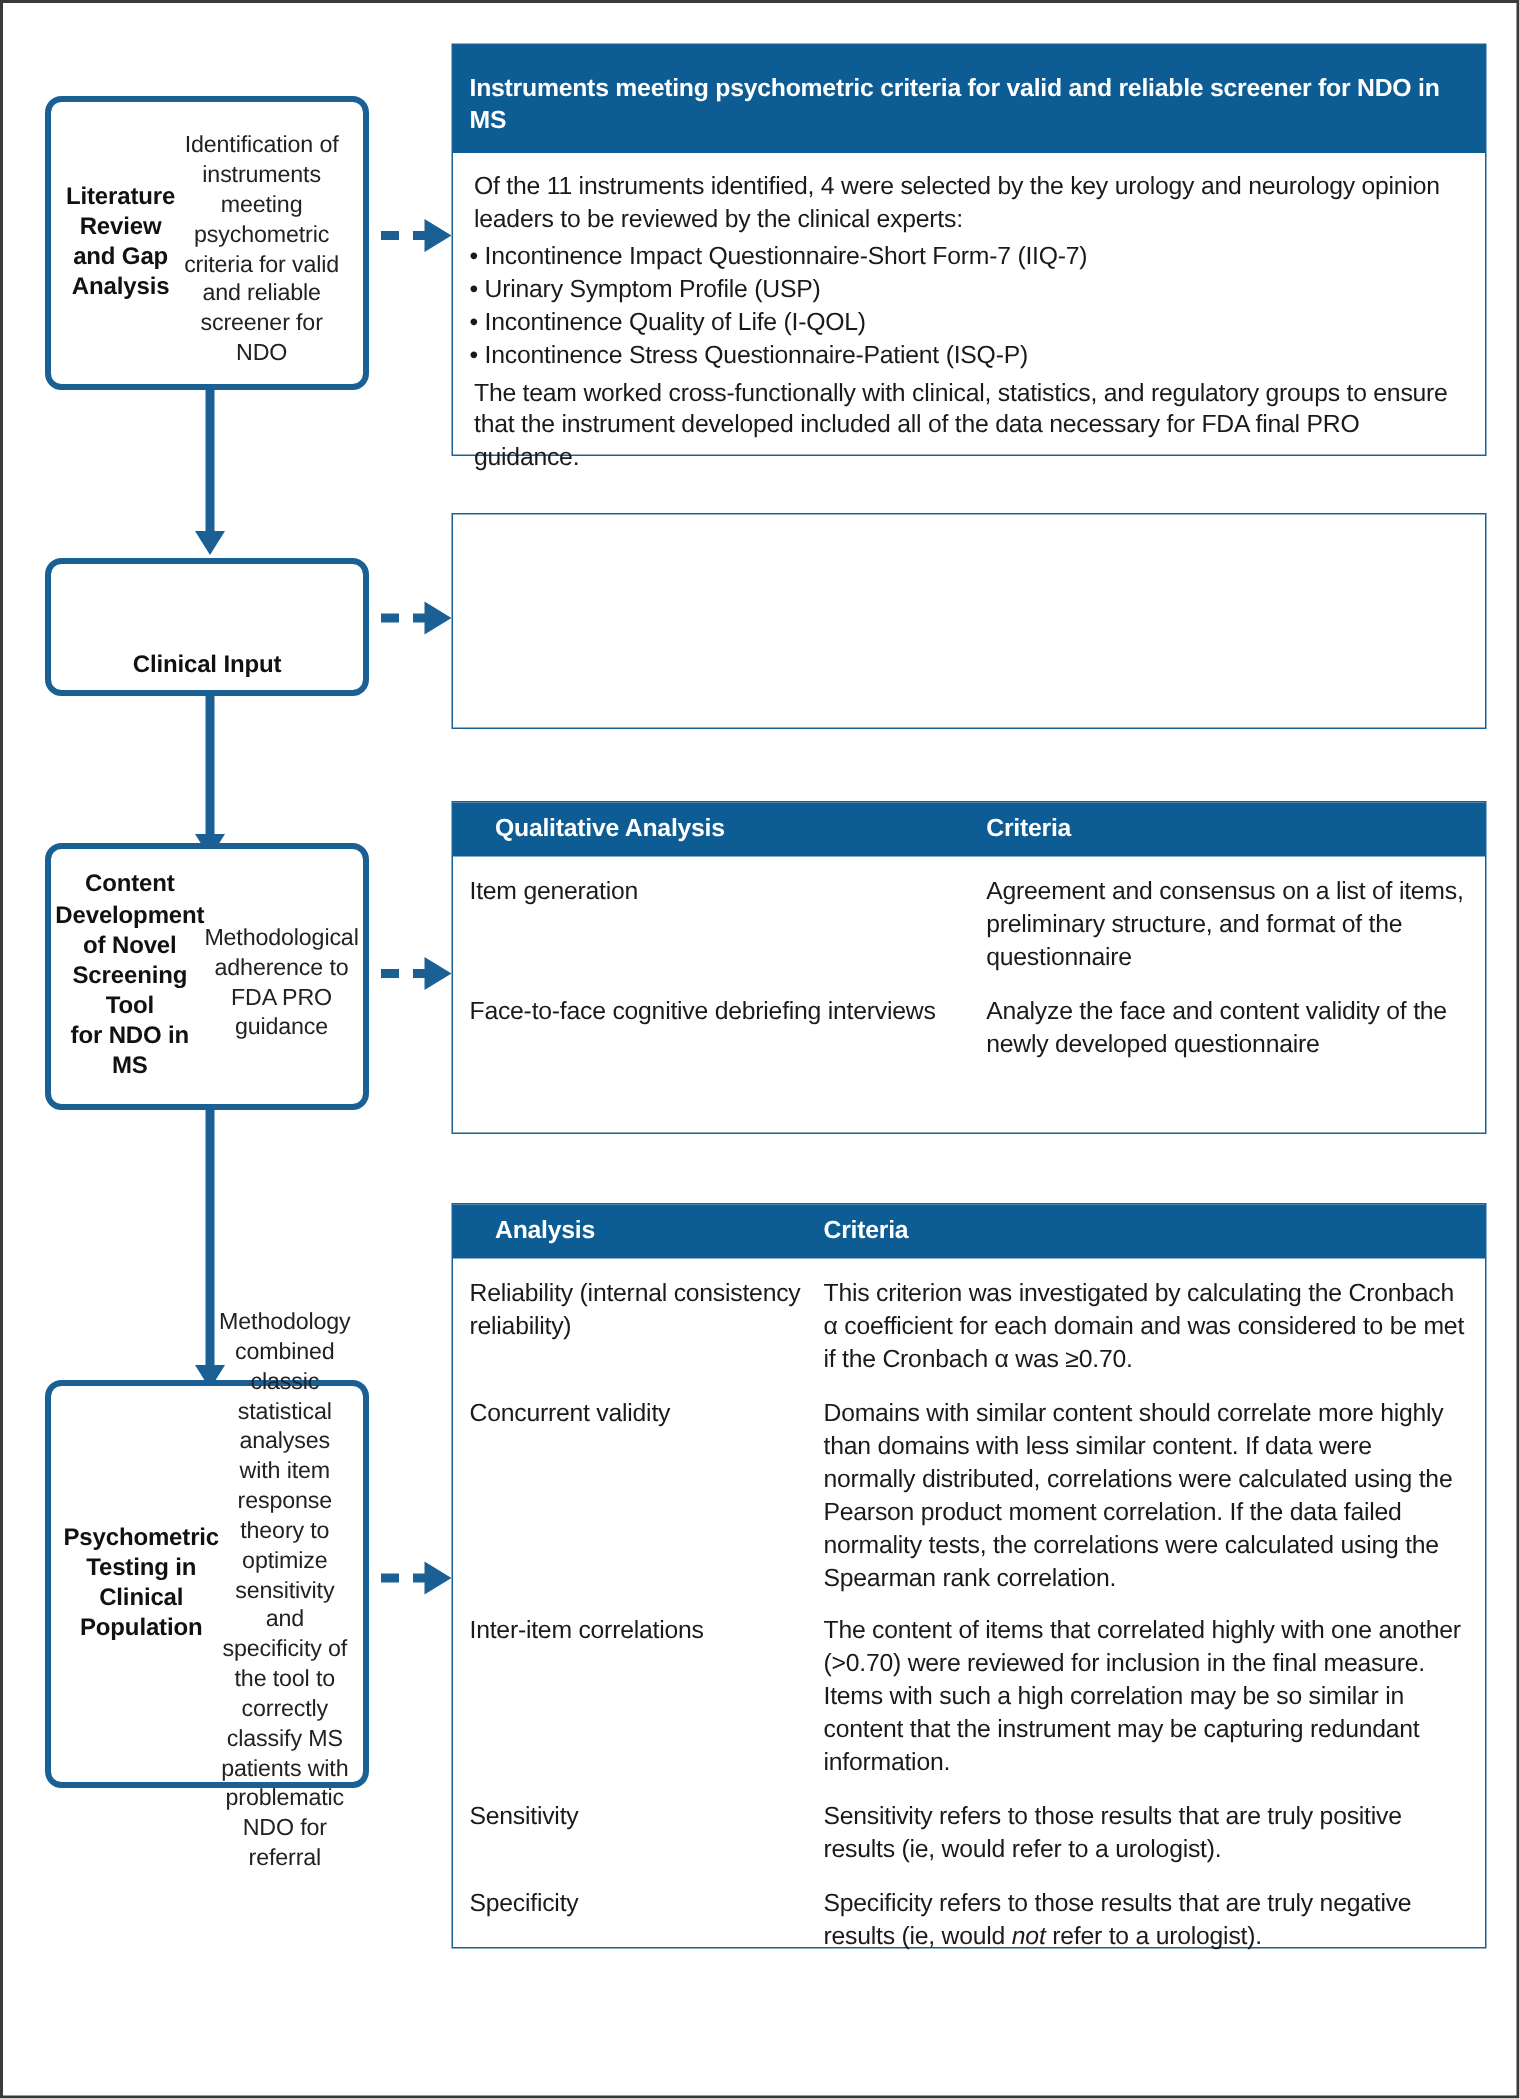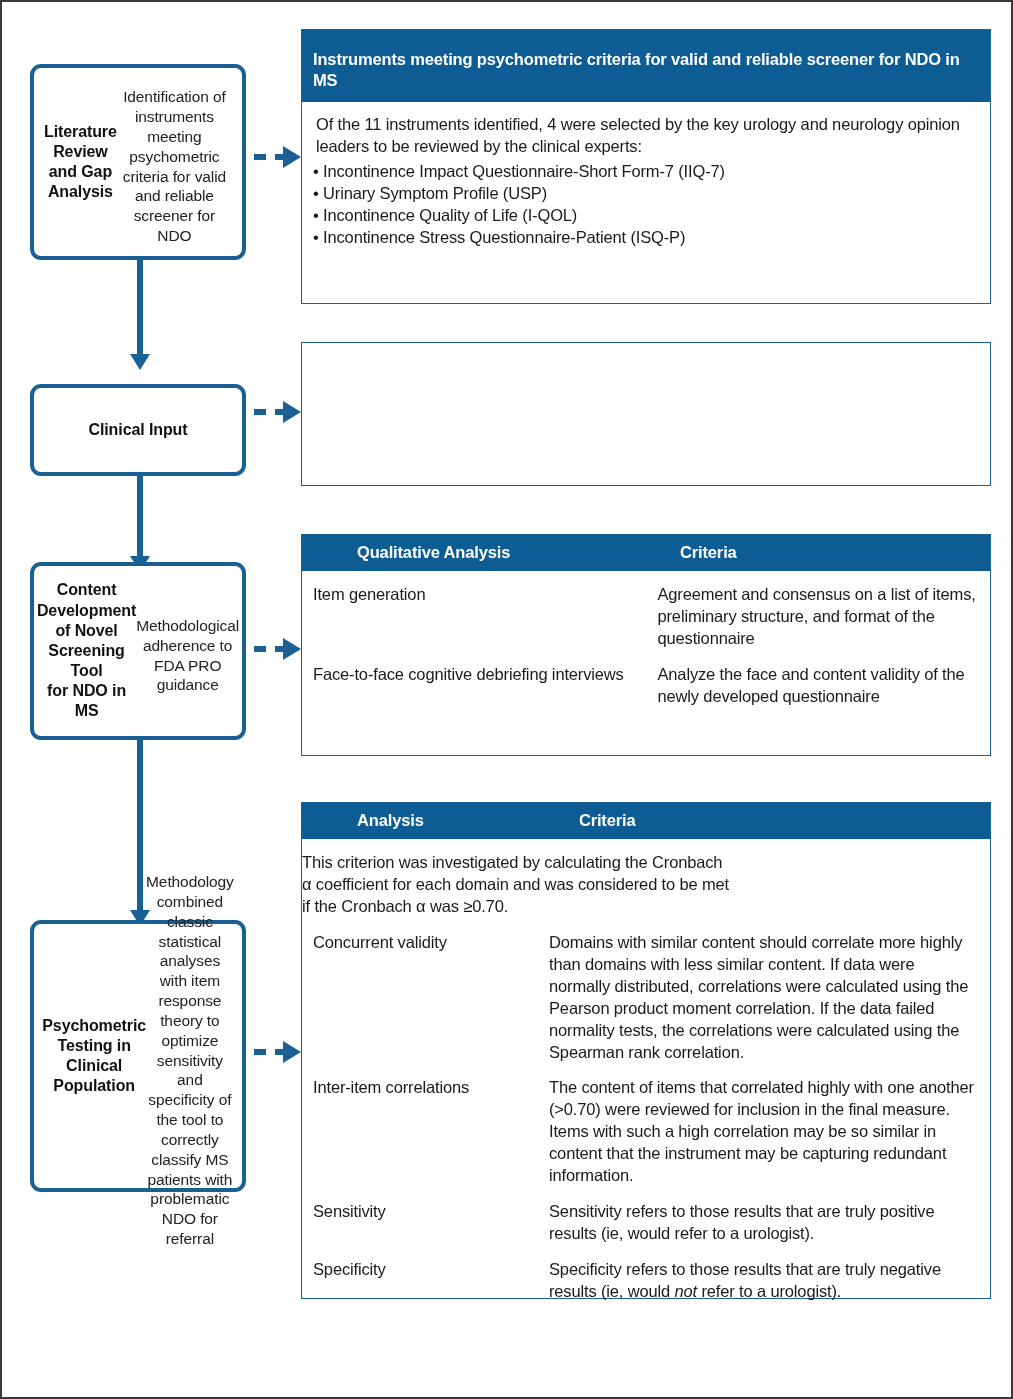--- a/index.html
+++ b/index.html
@@ -129,21 +129,21 @@
   }
   .tbl-head {
     display: flex;
     background: #0e5c94;
     color: #ffffff;
     font-weight: bold;
     font-size: 16.5px;
     letter-spacing: -0.15px;
     padding: 8px 0 9px 0;
   }
-  .tbl-head .c1 { padding-left: 9px; box-sizing: border-box; margin-left: 46px; }
+  .tbl-head .c1 { padding-left: 28px; box-sizing: border-box; }
   .tbl-head .c2 { box-sizing: border-box; }
   .tbl-rows {
     padding: 6px 0 8px 0;
   }
   .tbl-row {
     display: flex;
     align-items: flex-start;
     padding: 7px 0 7px 0;
     font-size: 16.5px;
     line-height: 1.33;
@@ -175,21 +175,21 @@
 
   <div class="vconn" style="left:135px; top:730px; height:182px;"></div>
   <div class="varrow" style="left:128px; top:908px;"></div>
 
   <div class="flow-box" style="left:28px; top:62px; width:216px; height:196px;">
     <div class="flow-title" style="white-space:pre-line;">Literature Review
 and Gap Analysis</div>
     <div class="flow-sub">Identification of instruments meeting psychometric criteria for valid and reliable screener for NDO</div>
   </div>
 
-  <div class="flow-box" style="left:28px; top:382px; width:216px; height:92px;">
+  <div class="flow-box" style="left:28px; top:370px; width:216px; height:92px;align-items:flex-end;">
     <div class="flow-title" style="white-space:pre-line;">Clinical Input</div>
   </div>
 
   <div class="flow-box" style="left:28px; top:918px; width:216px; height:272px;">
     <div class="flow-title" style="white-space:pre-line;">Psychometric Testing in
 Clinical Population</div>
     <div class="flow-sub">Methodology combined classic statistical analyses with item response theory to optimize sensitivity and specificity of the tool to correctly classify MS patients with problematic NDO for referral</div>
   </div>
 
   <div class="flow-box" style="left:28px; top:560px; width:216px; height:178px;">
@@ -212,20 +212,21 @@
   <div class="dasharrow" style="left:281px; top:1039px;"></div>
 
   <div class="panel" style="left:299px; top:27px; width:690px; height:275px;">
     <div class="panel-header">Instruments meeting psychometric criteria for valid and reliable screener for NDO in MS</div>
     <div class="panel-body">
       <p>Of the 11 instruments identified, 4 were selected by the key urology and neurology opinion leaders to be reviewed by the clinical experts:</p>
       <p class="bullet">• Incontinence Impact Questionnaire-Short Form-7 (IIQ-7)</p>
       <p class="bullet">• Urinary Symptom Profile (USP)</p>
       <p class="bullet">• Incontinence Quality of Life (I-QOL)</p>
       <p class="bullet">• Incontinence Stress Questionnaire-Patient (ISQ-P)</p>
+      <p>The team worked cross-functionally with clinical, statistics, and regulatory groups to ensure that the instrument developed included all of the data necessary for FDA final PRO guidance.</p>
     </div>
   </div>
 
   <div class="panel" style="left:299px; top:340px; width:690px; height:144px;">
   </div>
 
   <div class="tbl t1" style="left:299px; top:532px; width:690px; height:222px;">
     <div class="tbl-head">
       <div class="c1">Qualitative Analysis</div>
       <div class="c2">Criteria</div>
@@ -242,20 +243,21 @@
     </div>
   </div>
 
   <div class="tbl t2" style="left:299px; top:800px; width:690px; height:497px;">
     <div class="tbl-head">
       <div class="c1">Analysis</div>
       <div class="c2">Criteria</div>
     </div>
     <div class="tbl-rows">
       <div class="tbl-row">
+        <div class="c1">Reliability (internal consistency reliability)</div>
         <div class="c2">This criterion was investigated by calculating the Cronbach α coefficient for each domain and was considered to be met if the Cronbach α was ≥0.70.</div>
       </div>
       <div class="tbl-row">
         <div class="c1">Concurrent validity</div>
         <div class="c2">Domains with similar content should correlate more highly than domains with less similar content. If data were normally distributed, correlations were calculated using the Pearson product moment correlation. If the data failed normality tests, the correlations were calculated using the Spearman rank correlation.</div>
       </div>
       <div class="tbl-row">
         <div class="c1">Inter-item correlations</div>
         <div class="c2">The content of items that correlated highly with one another (&gt;0.70) were reviewed for inclusion in the final measure.  Items with such a high correlation may be so similar in content that the instrument may be capturing redundant information.</div>
       </div>

